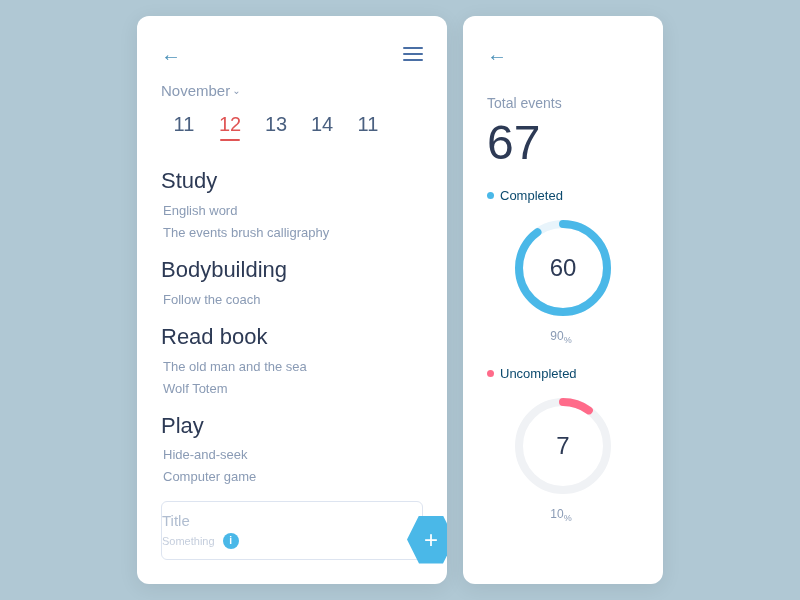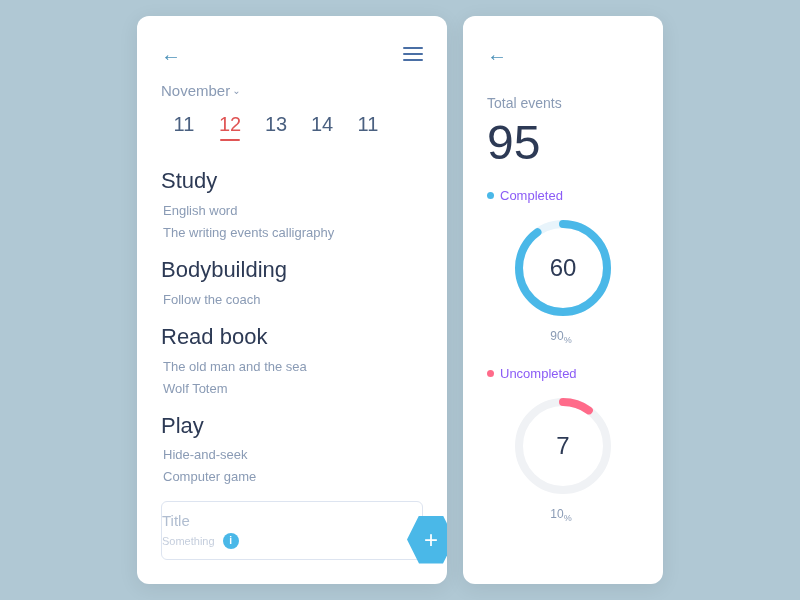--- a/index.html
+++ b/index.html
@@ -189,21 +189,21 @@
     }
     .dot {
       width: 7px;
       height: 7px;
       border-radius: 50%;
     }
     .dot-blue { background: #4ab8e8; }
     .dot-pink { background: #ff6b8a; }
     .chart-label {
       font-size: 13px;
-      color: #8b5cf6;
+      color: #0c4a6e;
     }
     .donut-container {
       position: relative;
       width: 110px;
       height: 110px;
       margin: 0 auto 6px;
     }
     .donut-svg {
       width: 110px;
       height: 110px;
@@ -249,21 +249,21 @@
       <div class="date-item">11</div>
       <div class="date-item active">12</div>
       <div class="date-item">13</div>
       <div class="date-item">14</div>
       <div class="date-item">11</div>
     </div>
 
     <div class="category-section">
       <div class="category-title">Study</div>
       <div class="event-item">English word</div>
-      <div class="event-item">The writing events calligraphy</div>
+      <div class="event-item">The events brush calligraphy</div>
     </div>
 
     <div class="category-section">
       <div class="category-title">Bodybuilding</div>
       <div class="event-item">Follow the coach</div>
     </div>
 
     <div class="category-section">
       <div class="category-title">Read book</div>
       <div class="event-item">The old man and the sea</div>
@@ -286,21 +286,21 @@
 
     <div class="fab">+</div>
   </div>
 
   <div class="card card-right">
     <div class="header">
       <button class="back-btn">←</button>
     </div>
 
     <div class="total-label">Total events</div>
-    <div class="total-count">95</div>
+    <div class="total-count">67</div>
 
     <div class="chart-section">
       <div class="chart-label-row">
         <div class="dot dot-blue"></div>
         <span class="chart-label">Completed</span>
       </div>
       <div class="donut-container">
         <svg class="donut-svg" viewBox="0 0 110 110">
           <circle cx="55" cy="55" r="44" fill="none" stroke="#e8f4fb" stroke-width="8"></circle>
           <circle cx="55" cy="55" r="44" fill="none" stroke="#4ab8e8" stroke-width="8" stroke-dasharray="248.8 276.5" stroke-linecap="round"></circle>

